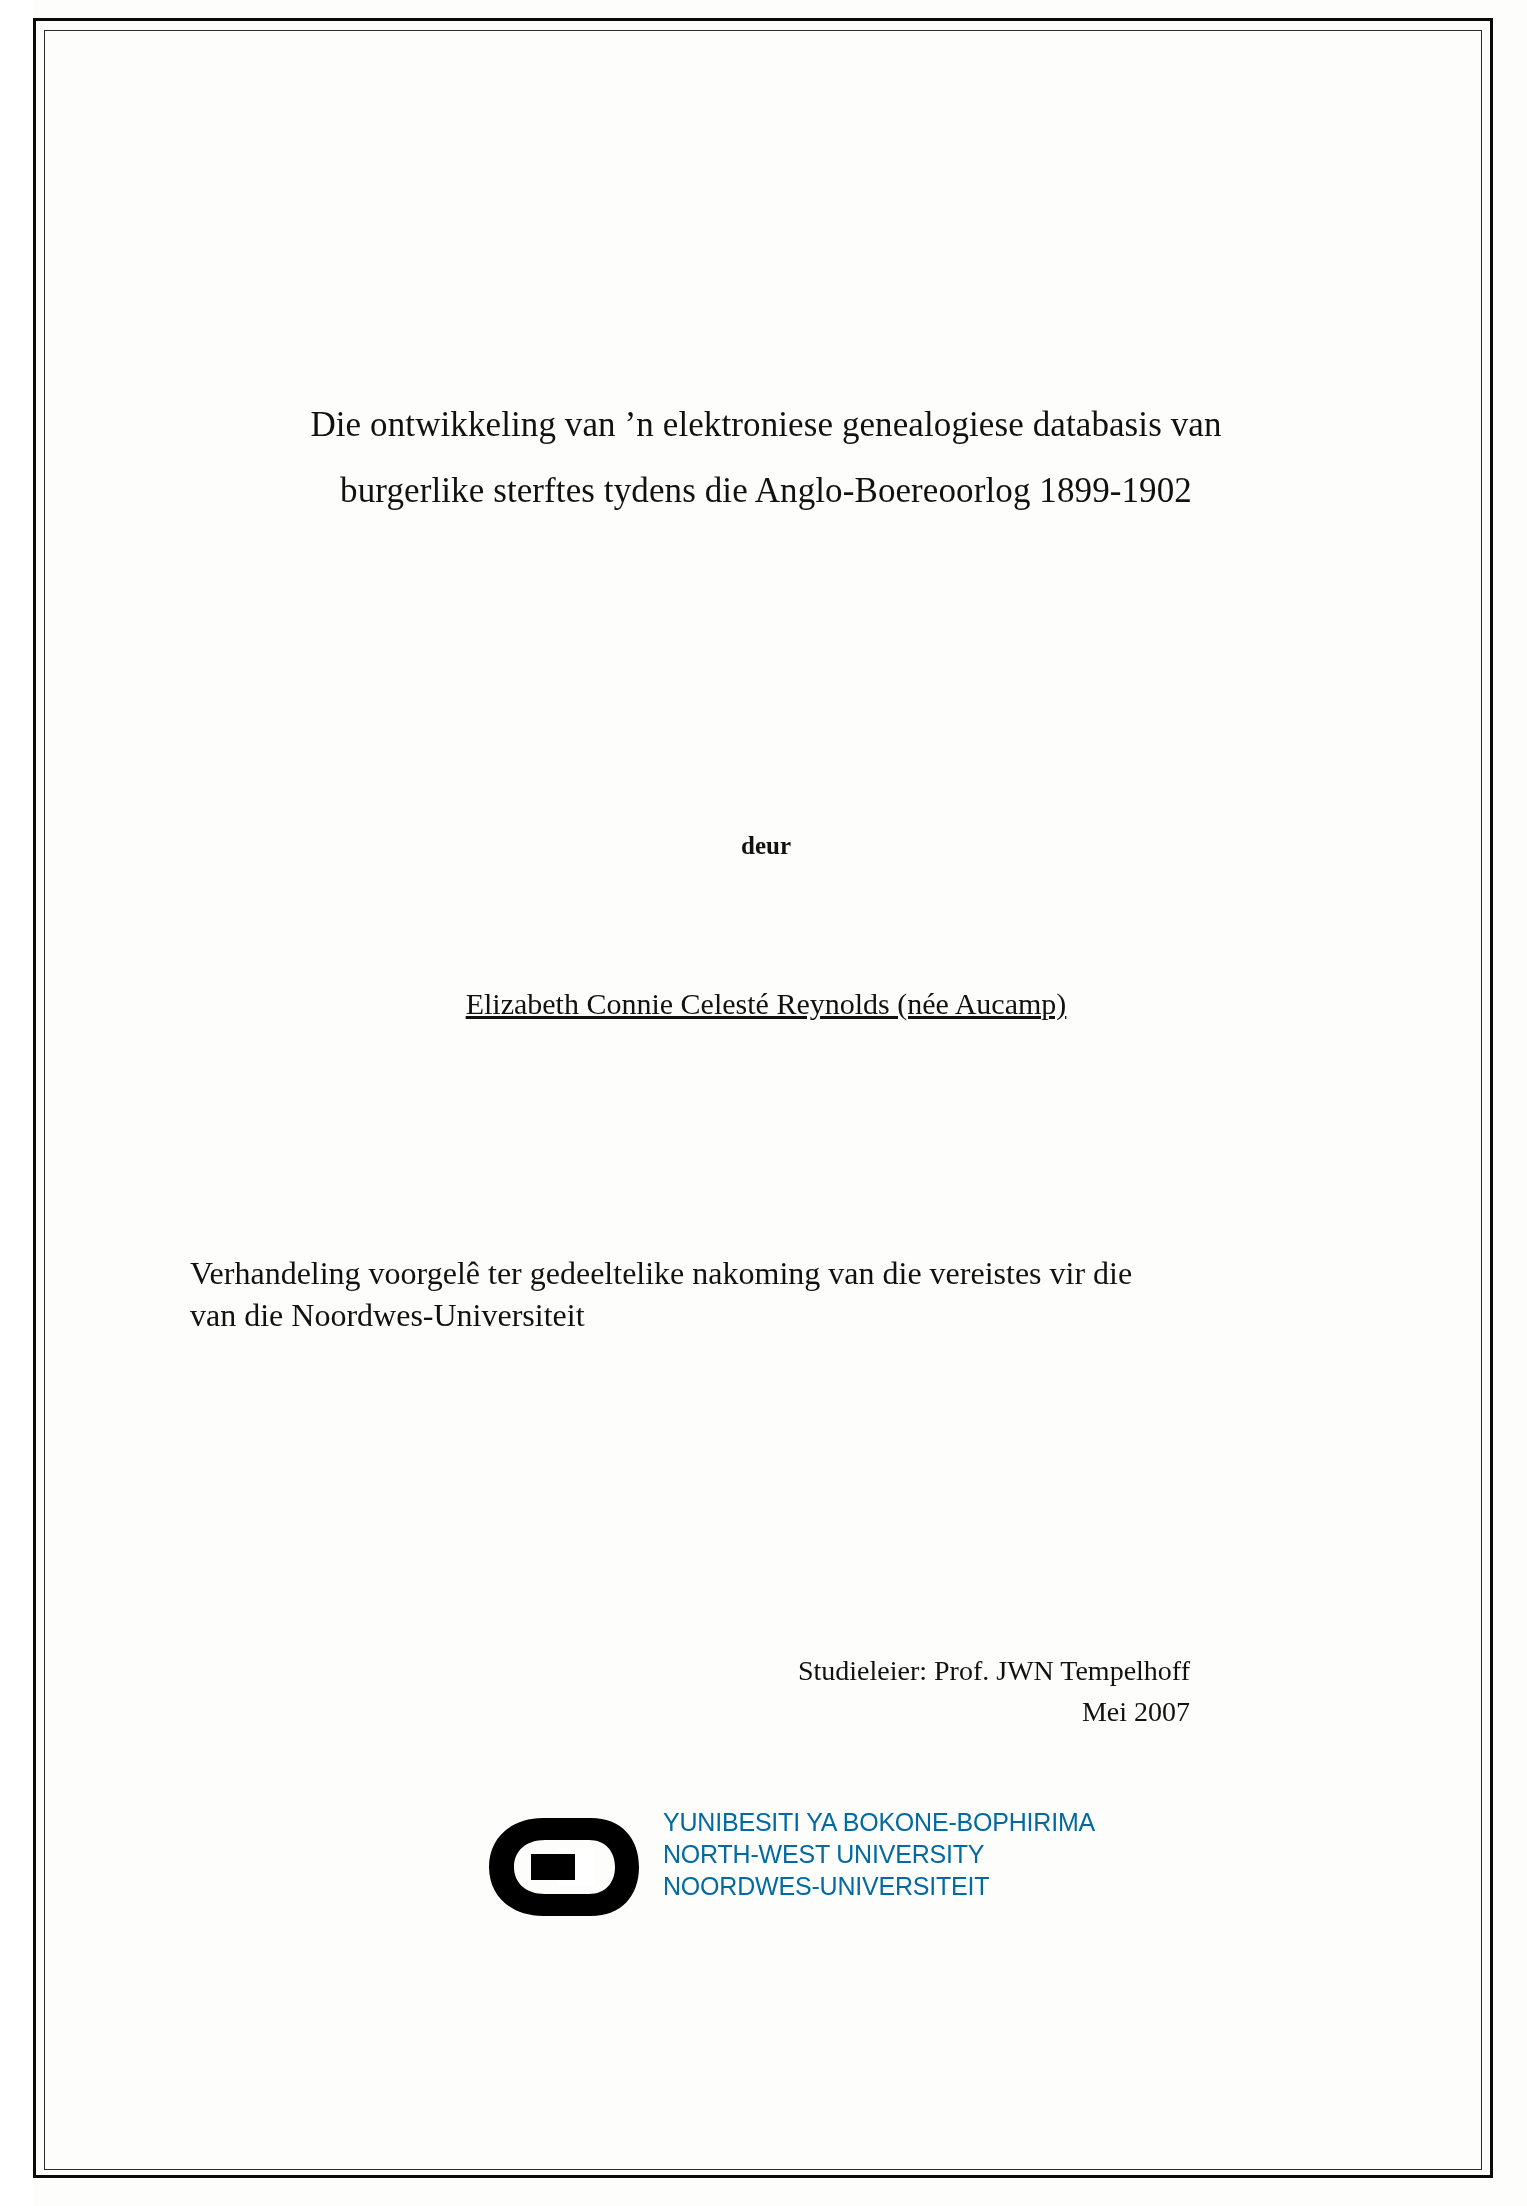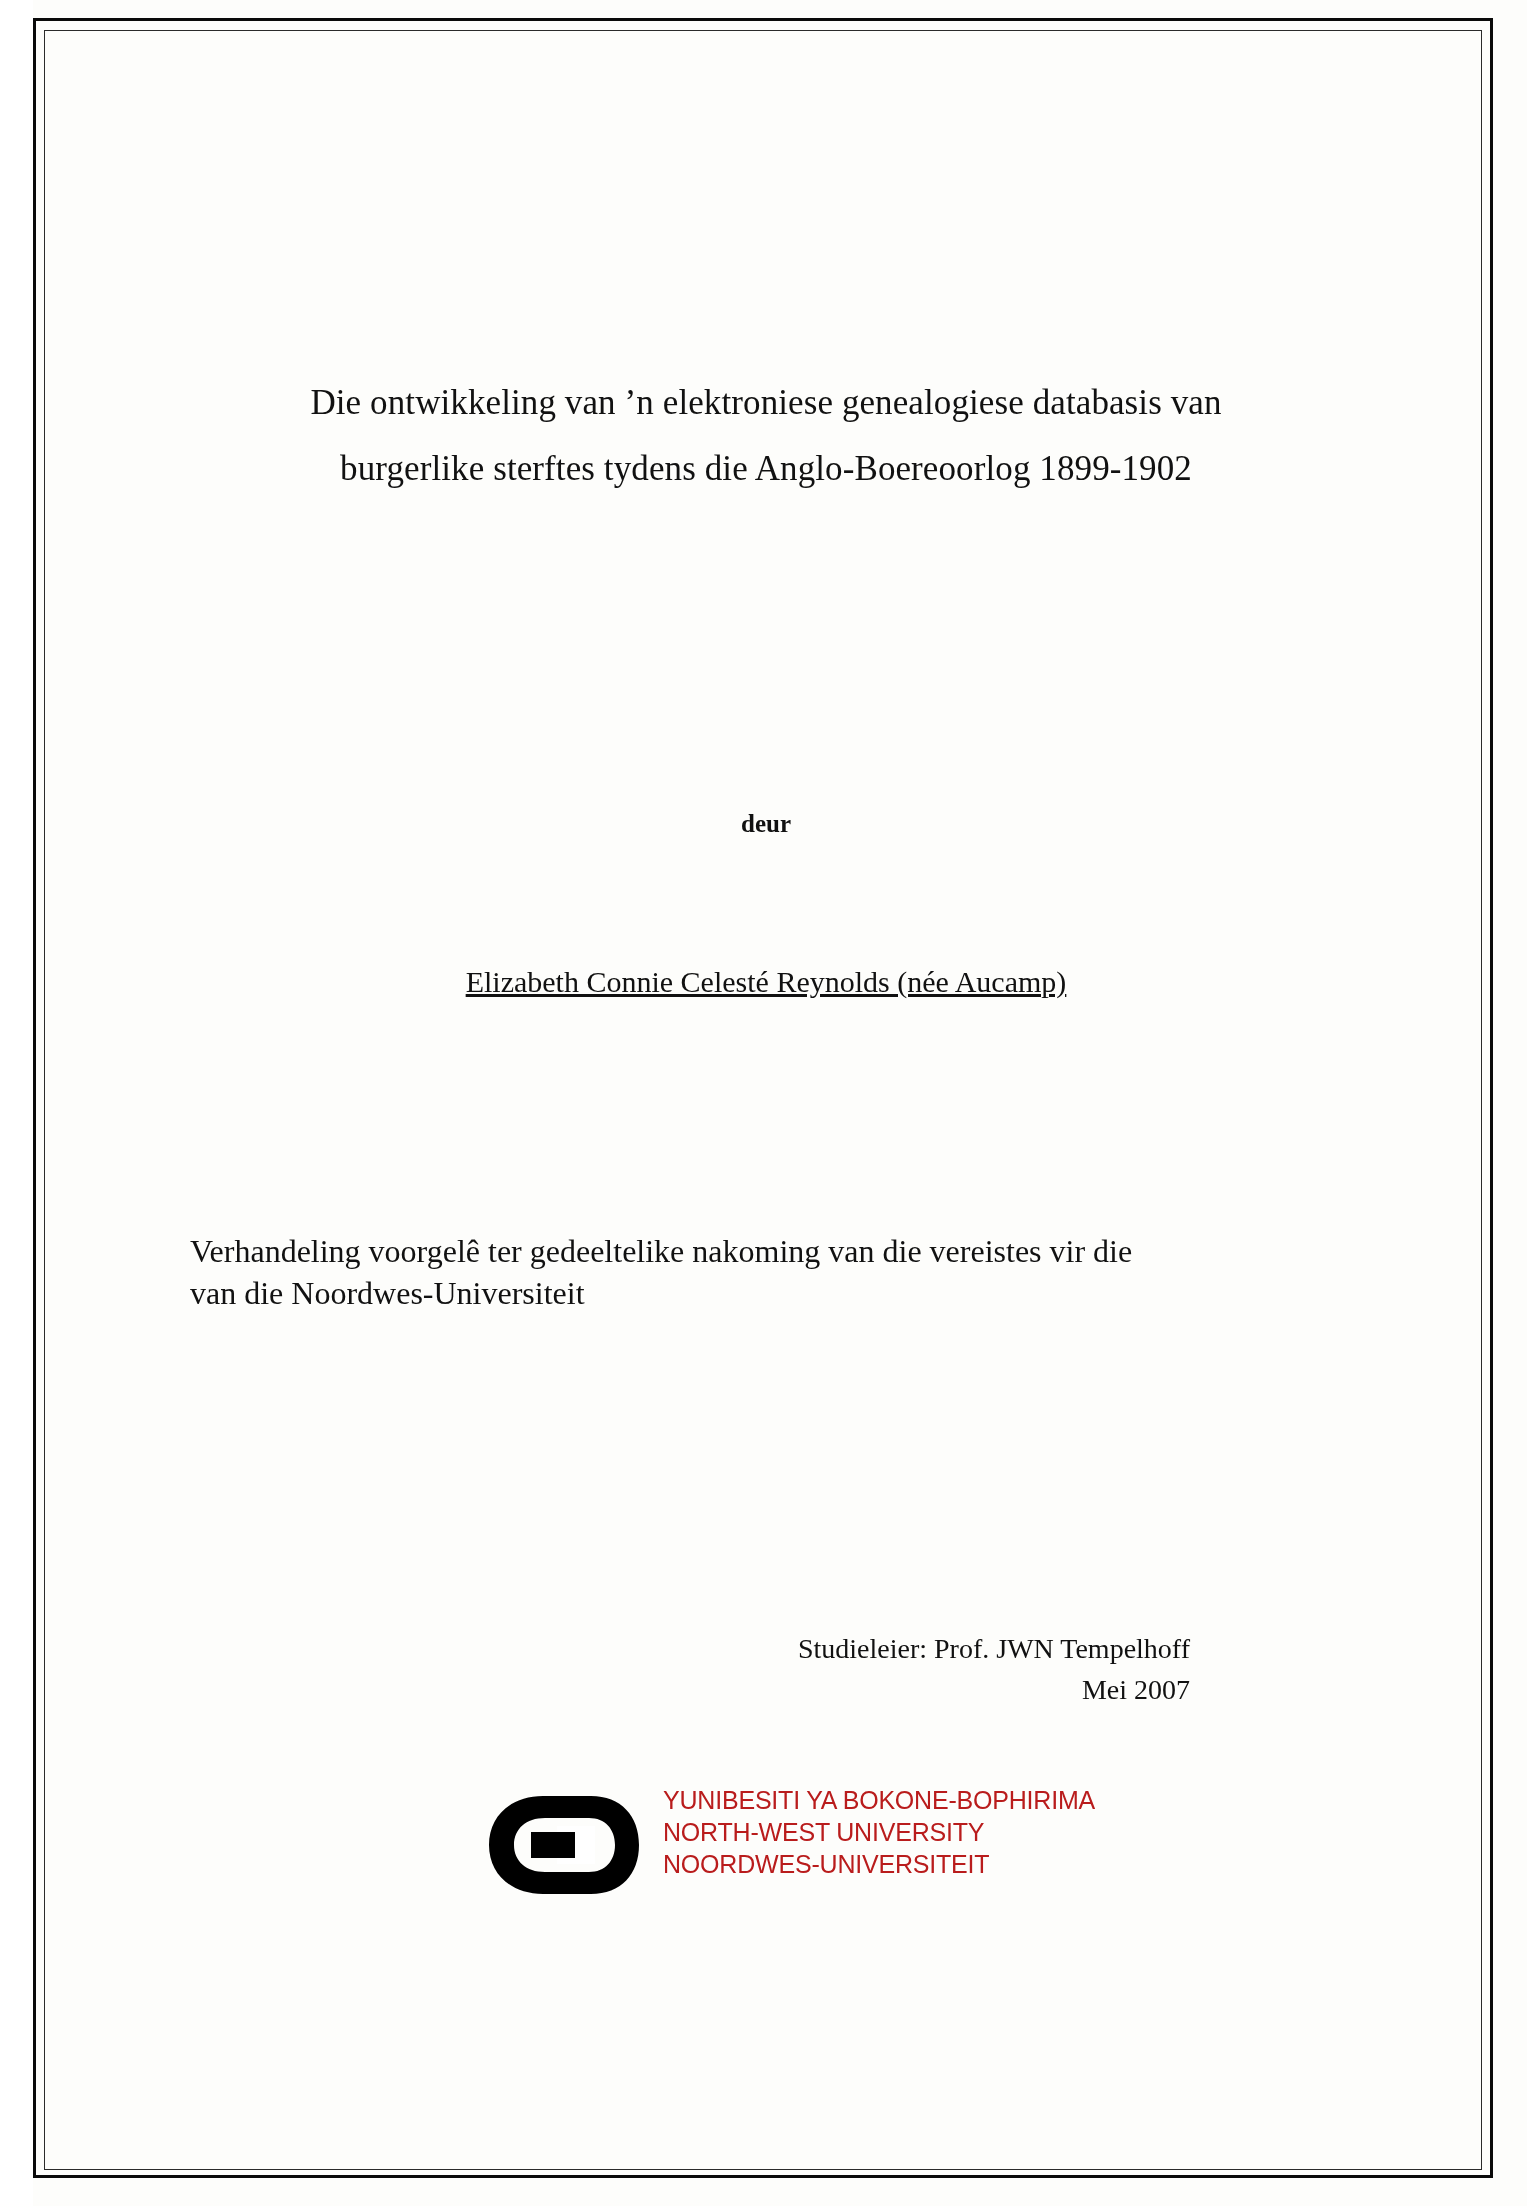--- a/index.html
+++ b/index.html
@@ -42,21 +42,21 @@
     top: 30px;
     width: 1438px;
     height: 2140px;
     border: 1px solid #2b2b2b;
     box-sizing: border-box;
   }
 
   .content {
     position: absolute;
     left: 186px;
-    top: 20px;
+    top: 42px;
     width: 1160px;
     height: 1768px;
   }
 
   .title-block {
     position: absolute;
     top: 350px;
     left: 0;
     width: 1160px;
     text-align: center;
@@ -133,21 +133,21 @@
     height: 118px;
   }
   .logo-text {
     position: absolute;
     left: 192px;
     top: 4px;
     font-family: "Liberation Sans", sans-serif;
     font-size: 25px;
     line-height: 32px;
     letter-spacing: -0.2px;
-    color: #b91c1c;
+    color: #0369a1;
     white-space: nowrap;
   }
 
   
   .scan-edge {
     position: absolute;
     left: 0;
     top: 0;
     width: 33px;
     height: 2206px;

